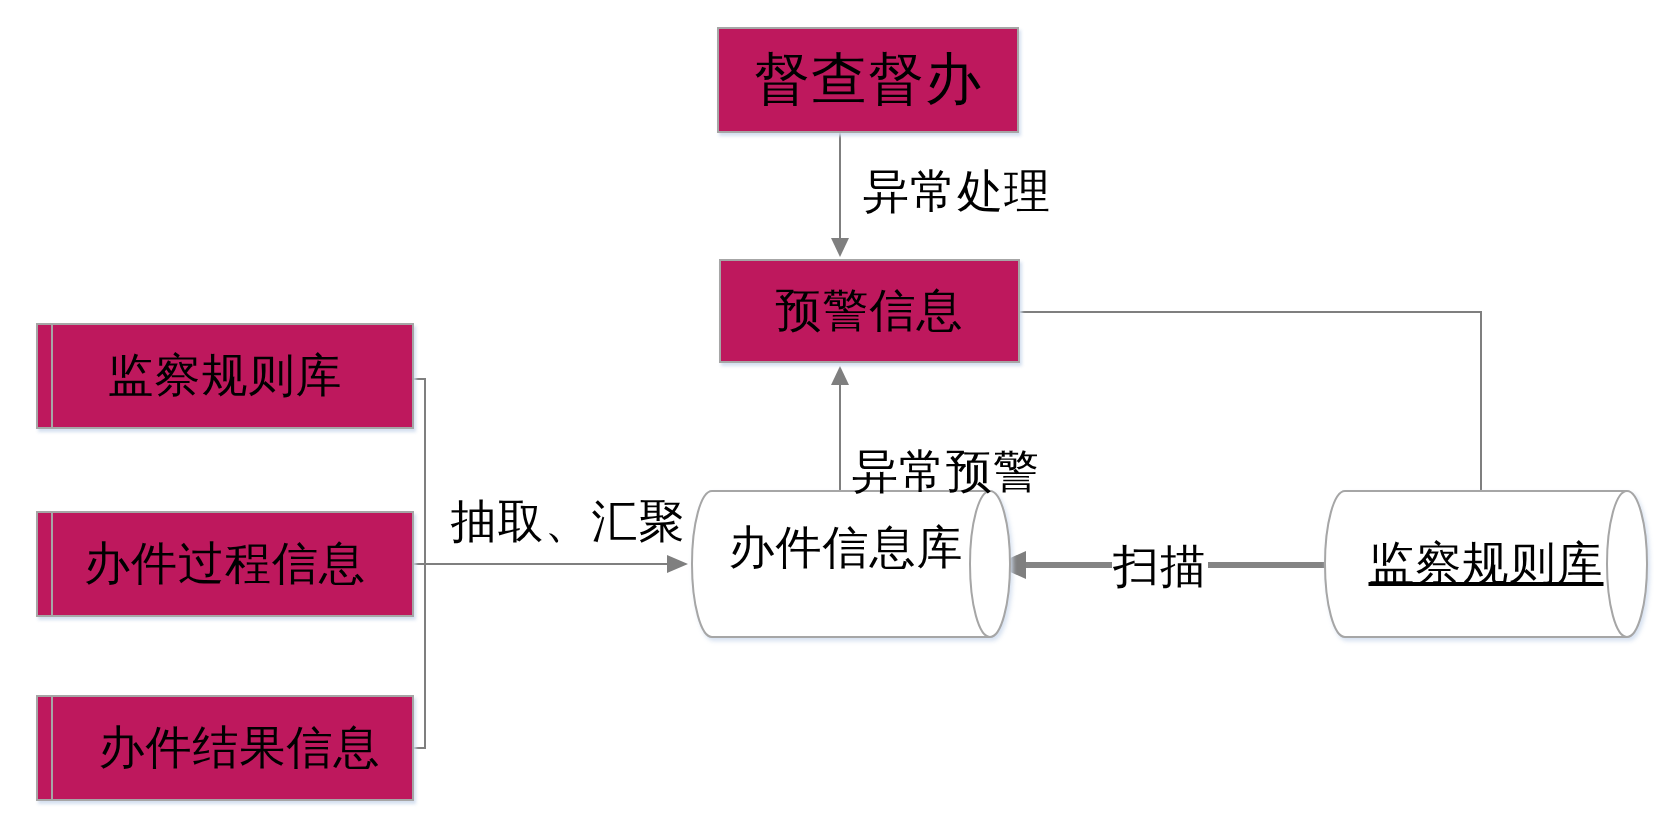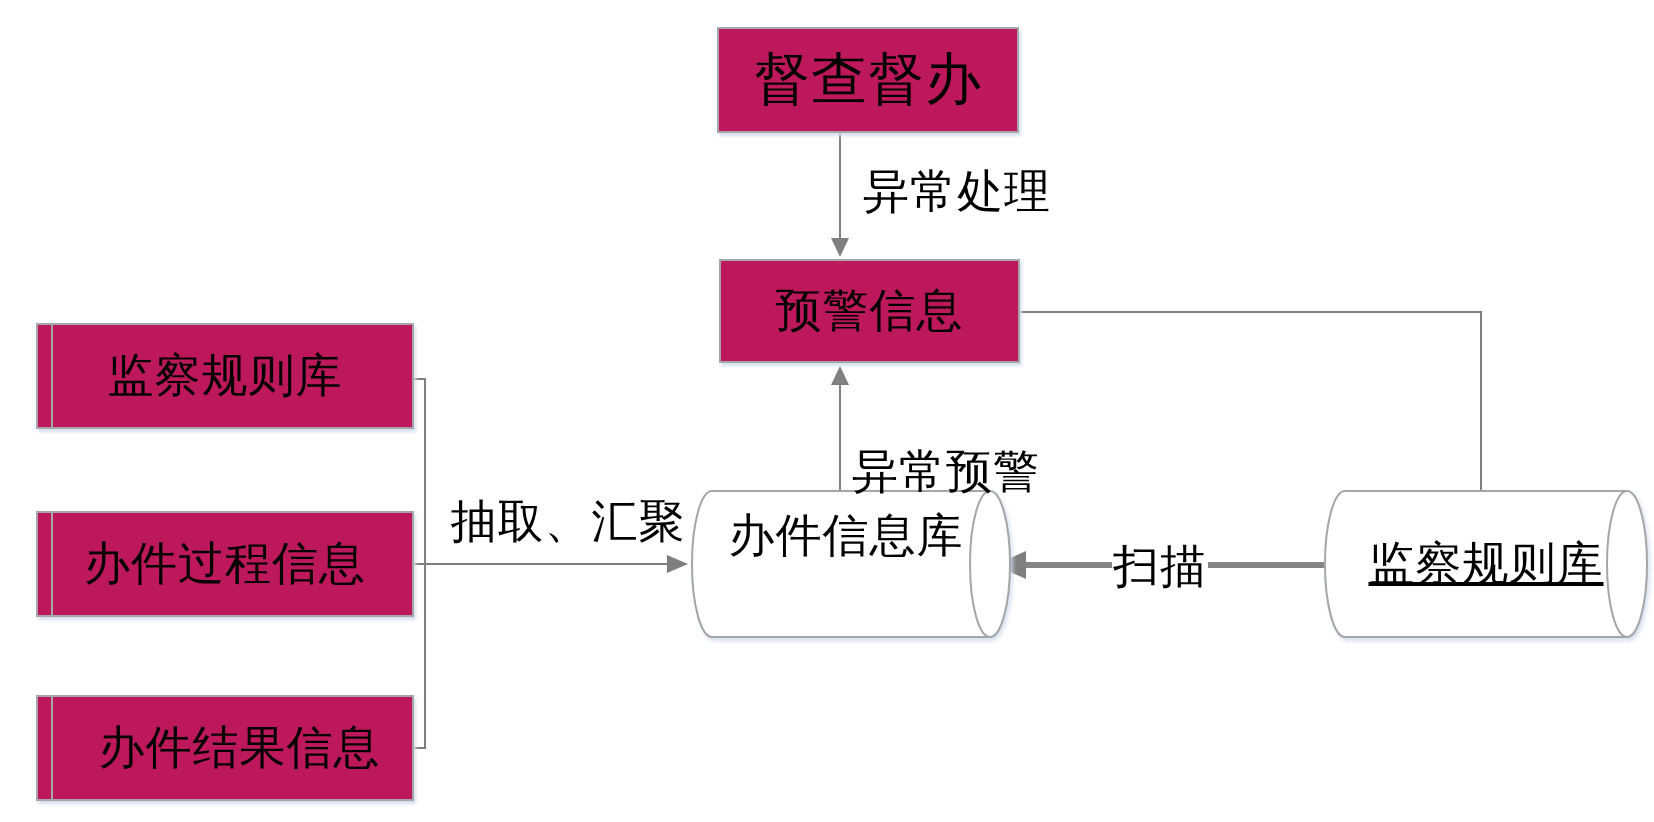--- a/index.html
+++ b/index.html
@@ -49,21 +49,21 @@
   }
   .cyl-label {
     position: absolute;
     display: flex;
     align-items: center;
     justify-content: center;
     font-size: 46px;
     letter-spacing: 1px;
     white-space: nowrap;
   }
-  .cyl-label-case { left: 702px; top: 488px; width: 288px; height: 96px; }
+  .cyl-label-case { left: 702px; top: 500px; width: 288px; height: 96px; }
   .cyl-label-rule { left: 1345px; top: 516px; width: 282px; height: 96px; text-decoration: underline; }
   .edge-label {
     position: absolute;
     font-size: 46px;
     line-height: 1.1;
     letter-spacing: 1px;
     white-space: nowrap;
   }
   .lbl-exception-handling { left: 863px; top: 166px; text-align: right; }
   .lbl-exception-warning  { left: 852px; top: 410px; margin-top: 36px; }

